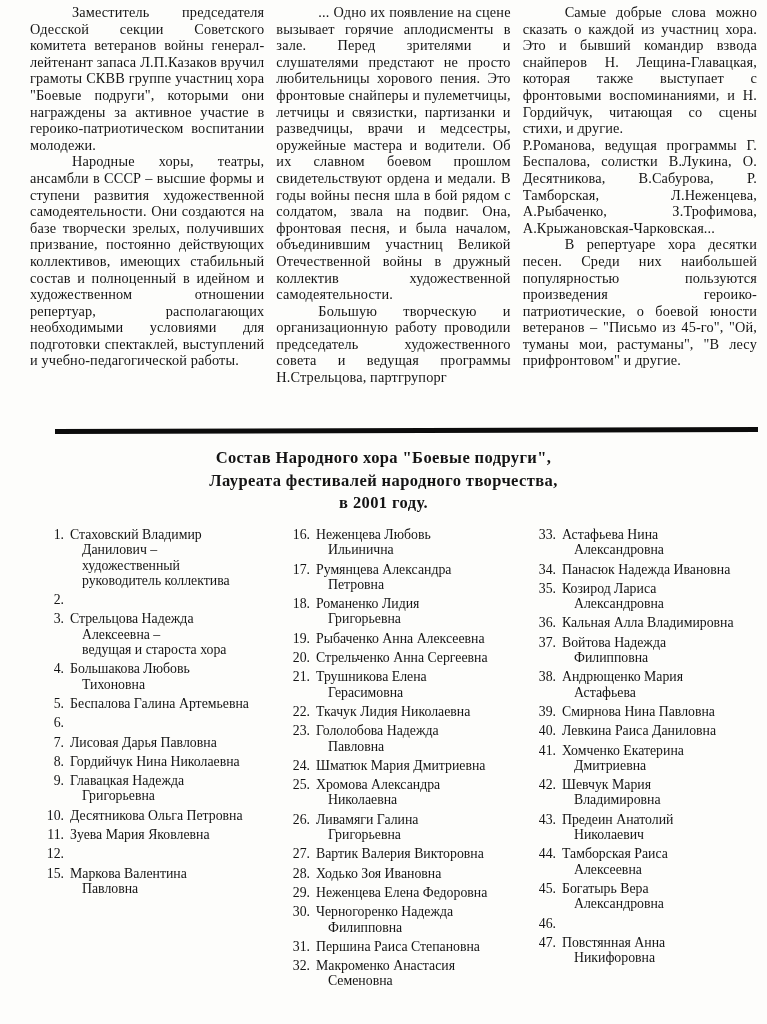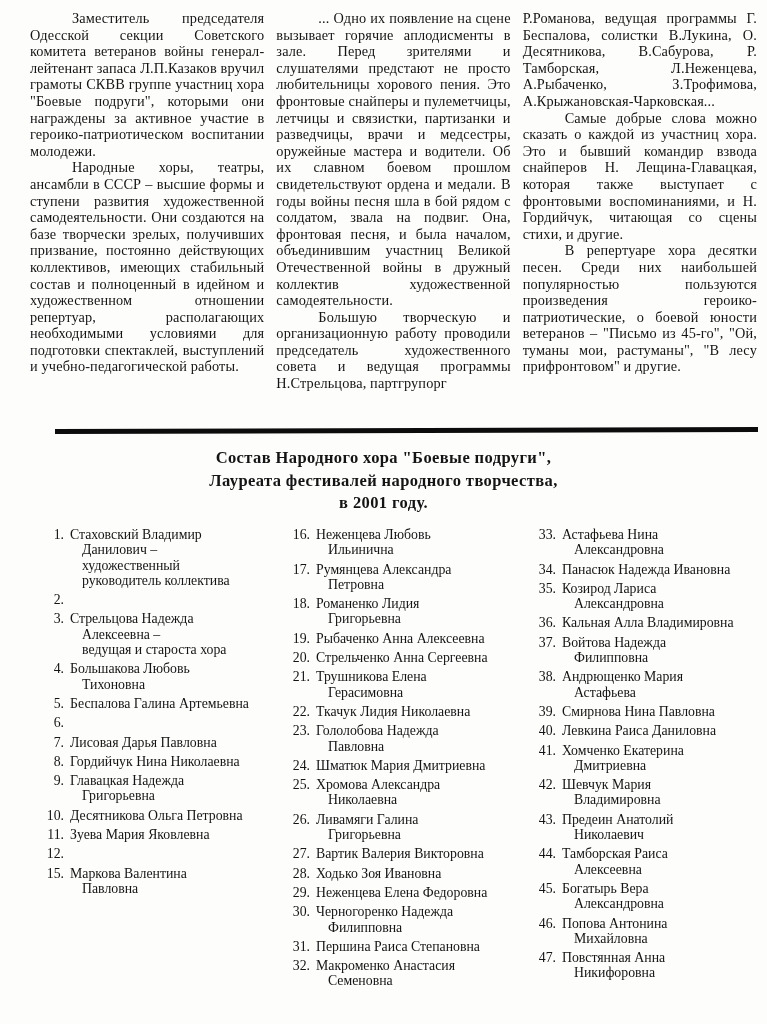--- a/index.html
+++ b/index.html
@@ -7,21 +7,21 @@
     position:relative;
     width:767px; height:1024px;
     margin:0 auto;
     background:#fdfdfb;
     color:#141414;
     font-family:"Liberation Serif", serif;
     overflow:hidden;
   }
   
   .article {
-    position:absolute; top:10px; left:30px; right:10px;
+    position:absolute; top:4px; left:30px; right:10px;
     display:flex; gap:12px;
   }
   .article-col {
     flex:1 1 0;
     text-align:justify;
     font-size:14.3px;
     line-height:16.6px;
     letter-spacing:0.15px;
   }
   .article-par { margin:0; }
@@ -72,22 +72,22 @@
   <div class="article">
       <div class="article-col">
         <p class="article-par indent">Заместитель председателя Одесской секции Советского комитета ветеранов войны генерал-лейтенант запаса Л.П.Казаков вручил грамоты СКВВ группе участниц хора "Боевые подруги", которыми они награждены за активное участие в героико-патриотическом воспитании молодежи.</p>
         <p class="article-par indent">Народные хоры, театры, ансамбли в СССР – высшие формы и ступени развития художественной самодеятельности. Они создаются на базе творчески зрелых, получивших призвание, постоянно действующих коллективов, имеющих стабильный состав и полноценный в идейном и художественном отношении репертуар, располагающих необходимыми условиями для подготовки спектаклей, выступлений и учебно-педагогической работы.</p>
       </div>
       <div class="article-col">
         <p class="article-par indent">... Одно их появление на сцене вызывает горячие аплодисменты в зале. Перед зрителями и слушателями предстают не просто любительницы хорового пения. Это фронтовые снайперы и пулеметчицы, летчицы и связистки, партизанки и разведчицы, врачи и медсестры, оружейные мастера и водители. Об их славном боевом прошлом свидетельствуют ордена и медали. В годы войны песня шла в бой рядом с солдатом, звала на подвиг. Она, фронтовая песня, и была началом, объединившим участниц Великой Отечественной войны в дружный коллектив художественной самодеятельности.</p>
         <p class="article-par indent">Большую творческую и организационную работу проводили председатель художественного совета и ведущая программы Н.Стрельцова, партгрупорг</p>
       </div>
       <div class="article-col">
+        <p class="article-par indent">Самые добрые слова можно сказать о каждой из участниц хора. Это и бывший командир взвода снайперов Н. Лещина-Главацкая, которая также выступает с фронтовыми воспоминаниями, и Н. Гордийчук, читающая со сцены стихи, и другие.</p>
         <p class="article-par">Р.Романова, ведущая программы Г. Беспалова, солистки В.Лукина, О. Десятникова, В.Сабурова, Р. Тамборская, Л.Неженцева, А.Рыбаченко, З.Трофимова, А.Крыжановская-Чарковская...</p>
-        <p class="article-par indent">Самые добрые слова можно сказать о каждой из участниц хора. Это и бывший командир взвода снайперов Н. Лещина-Главацкая, которая также выступает с фронтовыми воспоминаниями, и Н. Гордийчук, читающая со сцены стихи, и другие.</p>
         <p class="article-par indent">В репертуаре хора десятки песен. Среди них наибольшей популярностью пользуются произведения героико-патриотические, о боевой юности ветеранов – "Письмо из 45-го", "Ой, туманы мои, растуманы", "В лесу прифронтовом" и другие.</p>
       </div>
     </div>
 
   <div class="divider"></div>
 
   <div class="heading">
     <div>Состав Народного хора "Боевые подруги",</div>
     <div>Лауреата фестивалей народного творчества,</div>
     <div>в 2001 году.</div>
@@ -289,22 +289,20 @@
           <span class="roster-name">Тамборская Раиса
 Алексеевна</span>
         </div>
         <div class="roster-item">
           <span class="roster-num">45.</span>
           <span class="roster-name">Богатырь Вера
 Александровна</span>
         </div>
         <div class="roster-item">
           <span class="roster-num">46.</span>
-          <span class="roster-name">Попова Антонина
-Михайловна</span>
         </div>
         <div class="roster-item">
           <span class="roster-num">47.</span>
           <span class="roster-name">Повстянная Анна
 Никифоровна</span>
         </div>
       </div>
     </div>
 
 </div>

